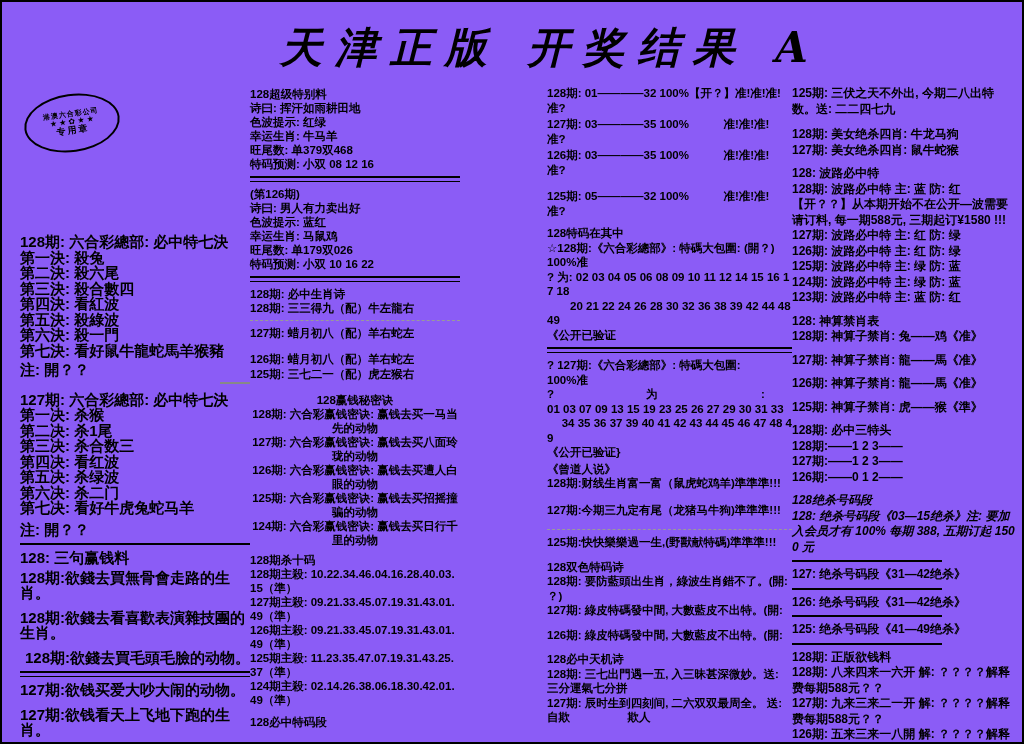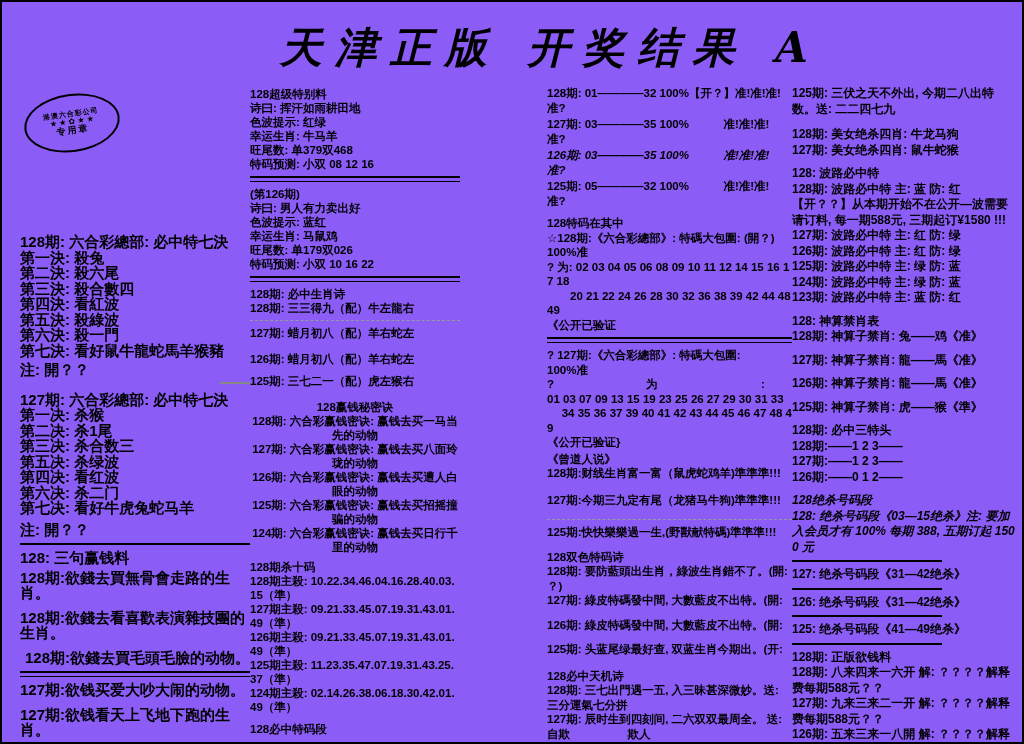--- a/index.html
+++ b/index.html
@@ -69,22 +69,22 @@
       </div>
       <div class="block" style="margin-bottom: 2px;">
         <p class="line">注: 開？？</p>
       </div>
       <div class="divider short"></div>
       <div class="block" style="margin-bottom: 6px;">
         <p class="line">127期: 六合彩總部: 必中特七決</p>
         <p class="line">第一决: 杀猴</p>
         <p class="line">第二决: 杀1尾</p>
         <p class="line">第三决: 杀合数三</p>
+        <p class="line">第四决: 看红波</p>
         <p class="line">第五决: 杀绿波</p>
-        <p class="line">第四决: 看红波</p>
         <p class="line">第六决: 杀二门</p>
         <p class="line">第七决: 看好牛虎兔蛇马羊</p>
       </div>
       <div class="block" style="margin-bottom: 6px;">
         <p class="line">注: 開？？</p>
       </div>
       <div class="divider single"></div>
       <div class="block" style="margin-bottom: 4px;">
         <p class="line">128: 三句赢钱料</p>
       </div>
@@ -129,21 +129,21 @@
       </div>
       <div class="divider double"></div>
       <div class="block" style="margin-bottom: 2px;">
         <p class="line">128期: 必中生肖诗</p>
         <p class="line">128期: 三三得九（配）牛左龍右</p>
       </div>
       <div class="divider dashed"></div>
       <div class="block" style="margin-bottom: 12px;">
         <p class="line">127期: 蜡月初八（配）羊右蛇左</p>
       </div>
-      <div class="block" style="margin-bottom: 8px;">
+      <div class="block" style="margin-bottom: 1px;">
         <p class="line">126期: 蜡月初八（配）羊右蛇左</p>
       </div>
       <div class="block" style="margin-bottom: 12px;">
         <p class="line">125期: 三七二一（配）虎左猴右</p>
       </div>
       <div class="block" style="margin-bottom: 6px; text-align: center;">
         <p class="line">128赢钱秘密诀</p>
         <p class="line">128期: 六合彩赢钱密诀: 赢钱去买一马当先的动物</p>
         <p class="line">127期: 六合彩赢钱密诀: 赢钱去买八面玲珑的动物</p>
         <p class="line">126期: 六合彩赢钱密诀: 赢钱去买遭人白眼的动物</p>
@@ -164,21 +164,21 @@
     </div>
   <div class="col col3">
       <div class="block" style="margin-bottom: 2px;">
         <p class="line">128期: 01————32 100%【开？】准!准!准!</p>
         <p class="line">准?</p>
       </div>
       <div class="block" style="margin-bottom: 2px;">
         <p class="line">127期: 03————35 100%　　　准!准!准!</p>
         <p class="line">准?</p>
       </div>
-      <div class="block" style="margin-bottom: 2px; font-style: italic;">
+      <div class="block" style="margin-bottom: 12px;">
         <p class="line">126期: 03————35 100%　　　准!准!准!</p>
         <p class="line">准?</p>
       </div>
       <div class="block" style="margin-bottom: 8px;">
         <p class="line">125期: 05————32 100%　　　准!准!准!</p>
         <p class="line">准?</p>
       </div>
       <div class="block" style="margin-bottom: 2px;">
         <p class="line">128特码在其中</p>
         <p class="line">☆128期:《六合彩總部》: 特碼大包圍: (開？)</p>
@@ -207,23 +207,20 @@
       <div class="block" style="margin-bottom: 10px;">
         <p class="line">125期:快快樂樂過一生,(野獸献特碼)準準準!!!</p>
       </div>
       <div class="block" style="margin-bottom: 10px;">
         <p class="line">128双色特码诗</p>
         <p class="line">128期: 要防藍頭出生肖，綠波生肖錯不了。(開: ？)</p>
         <p class="line">127期: 綠皮特碼發中間, 大數藍皮不出特。(開:</p>
       </div>
       <div class="block" style="margin-bottom: 10px;">
         <p class="line">126期: 綠皮特碼發中間, 大數藍皮不出特。(開:</p>
-      </div>
-      <div class="block" style="margin-bottom: 12px;">
-        <p class="line">125期: 头蓝尾绿最好查, 双蓝生肖今期出。(开:</p>
       </div>
       <div class="block">
         <p class="line">128必中天机诗</p>
         <p class="line">128期: 三七出門遇一五, 入三昧甚深微妙。送: 三分運氣七分拼</p>
         <p class="line">127期: 辰时生到四刻间, 二六双双最周全。 送: 自欺　　　　　欺人</p>
       </div>
     </div>
   <div class="col col4">
       <div class="block" style="margin-bottom: 10px;">
         <p class="line">125期: 三伏之天不外出, 今期二八出特数。送: 二二四七九</p>

